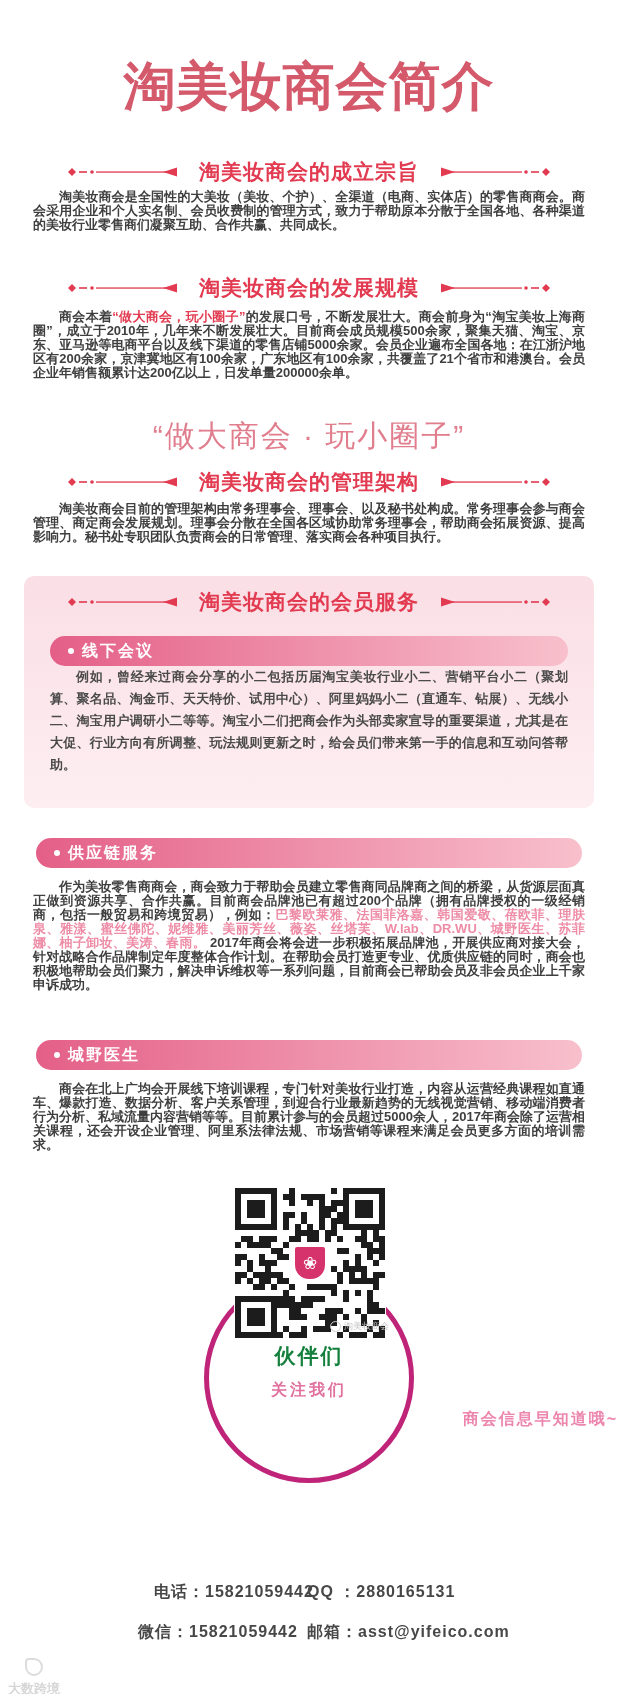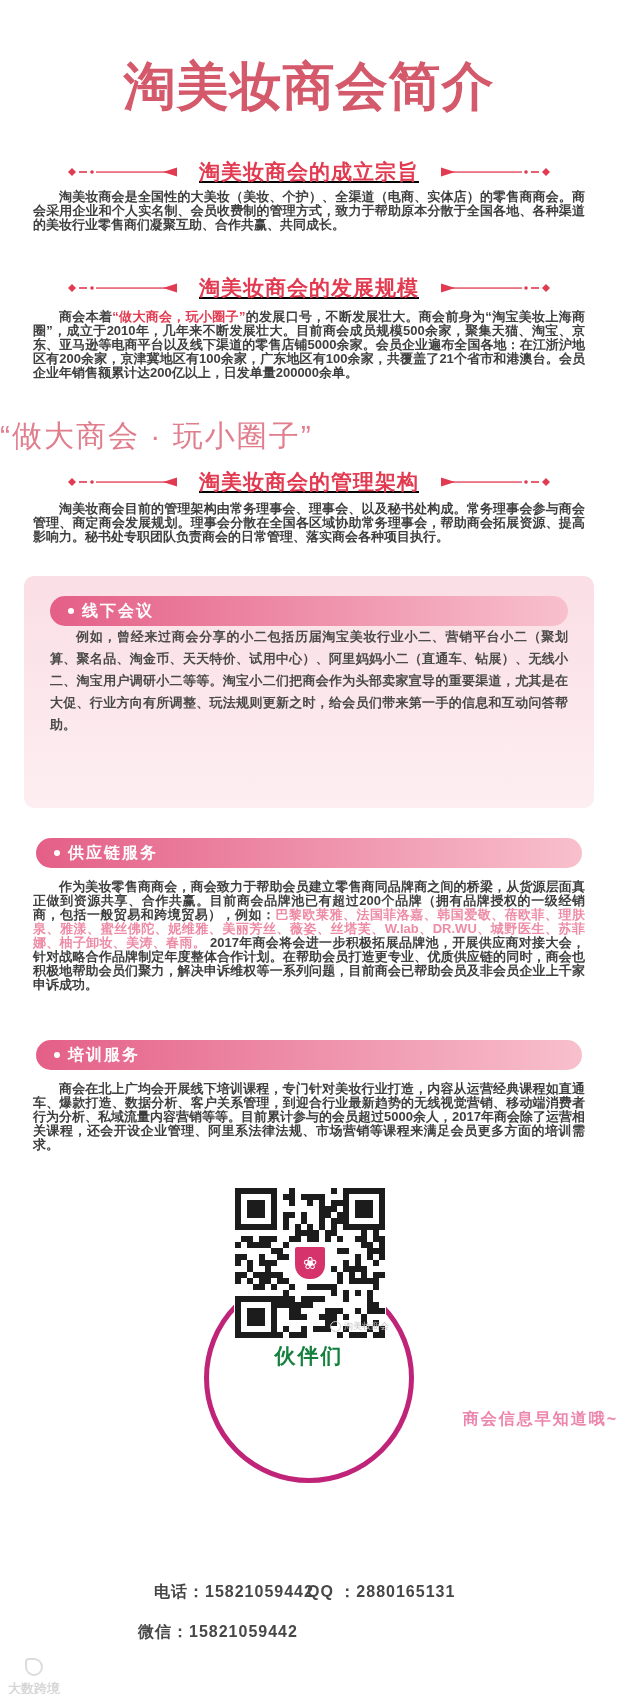--- a/index.html
+++ b/index.html
@@ -4,33 +4,33 @@
 <style>
   html,body{margin:0;padding:0;background:#ffffff;}
   #page{position:relative;width:618px;height:1694px;margin:0 auto;background:#ffffff;overflow:hidden;
         font-family:"Liberation Sans","DejaVu Sans",sans-serif;}
   .abs{position:absolute;left:0;right:0;}
 
   
   .main-title{top:52px;text-align:center;font-size:52px;font-weight:700;color:#d4596b;letter-spacing:1px;}
 
   
-  .sec-header{display:flex;align-items:center;justify-content:center;gap:14px;text-decoration:underline;}
+  .sec-header{display:flex;align-items:center;justify-content:center;gap:14px;}
   .sec-header .txt{font-size:21px;font-weight:700;color:#e23a50;letter-spacing:1px;white-space:nowrap;}
   .divider{width:118px;height:14px;flex:0 0 auto;}
 
   
   .para{left:33px;right:33px;font-size:13px;line-height:14px;color:#3f3f3f;font-weight:600;
         text-align:justify;}
   .indent{text-indent:2em;}
   .red-inline{color:#e23a50;font-weight:700;}
   .pink-lead{color:#e9607a;font-weight:700;}
   .brand-pink{color:#ee8ca6;}
 
-  .quote{top:416px;text-align:left;font-size:30px;font-weight:500;color:#e17e8e;letter-spacing:2px;}
+  .quote{top:416px;text-align:center;font-size:30px;font-weight:500;color:#e17e8e;letter-spacing:2px;}
 
   
   .pink-block{position:absolute;left:24px;right:24px;top:576px;height:232px;border-radius:10px;
               background:linear-gradient(#fadfe5,#fdeef1);overflow:hidden;}
   .pink-block .sec-header{margin-top:12px;}
   .pb-para{margin:8px 26px 0 26px;font-size:13px;line-height:22px;color:#4a4a4a;font-weight:600;text-align:justify;}
 
   
   .pill{height:30px;border-radius:16px;background:linear-gradient(90deg,#e45f87,#f8c0cc);
         display:flex;align-items:center;padding-left:18px;box-sizing:border-box;}
@@ -126,36 +126,53 @@
   <polygon points="22,7 8,2.5 8,11.5" fill="#e23a50"></polygon>
   <rect x="19" y="6.4" width="70" height="1.3" fill="#e23a50"></rect>
   <circle cx="93" cy="7" r="1.8" fill="#e23a50"></circle>
   <rect x="98" y="6.2" width="8" height="1.6" fill="#e23a50"></rect>
   <polygon points="113,3 117,7 113,11 109,7" fill="#e23a50"></polygon>
 </svg></span>
   </div>
   <div class="abs para indent" style="top:502px">淘美妆商会目前的管理架构由常务理事会、理事会、以及秘书处构成。常务理事会参与商会管理、商定商会发展规划。理事会分散在全国各区域协助常务理事会，帮助商会拓展资源、提高影响力。秘书处专职团队负责商会的日常管理、落实商会各种项目执行。</div>
 
   <div class="pink-block">
+    <div class="sec-header">
+      <span class="divider"><svg width="118" height="14" viewBox="0 0 118 14" xmlns="http://www.w3.org/2000/svg">
+  <polygon points="5,3 9,7 5,11 1,7" fill="#e23a50"></polygon>
+  <rect x="12" y="6.2" width="8" height="1.6" fill="#e23a50"></rect>
+  <circle cx="25" cy="7" r="1.8" fill="#e23a50"></circle>
+  <rect x="29" y="6.4" width="70" height="1.3" fill="#e23a50"></rect>
+  <polygon points="96,7 110,2.5 110,11.5" fill="#e23a50"></polygon>
+</svg></span>
+      <span class="txt">淘美妆商会的会员服务</span>
+      <span class="divider r"><svg width="118" height="14" viewBox="0 0 118 14" xmlns="http://www.w3.org/2000/svg">
+  <polygon points="22,7 8,2.5 8,11.5" fill="#e23a50"></polygon>
+  <rect x="19" y="6.4" width="70" height="1.3" fill="#e23a50"></rect>
+  <circle cx="93" cy="7" r="1.8" fill="#e23a50"></circle>
+  <rect x="98" y="6.2" width="8" height="1.6" fill="#e23a50"></rect>
+  <polygon points="113,3 117,7 113,11 109,7" fill="#e23a50"></polygon>
+</svg></span>
+    </div>
     <div class="pill pill-inblock">
       <span class="dot"></span>
       <span class="plabel">线下会议</span>
     </div>
     <div class="pb-para indent" style="margin-top:0">例如，曾经来过商会分享的小二包括历届淘宝美妆行业小二、营销平台小二（聚划算、聚名品、淘金币、天天特价、试用中心）、阿里妈妈小二（直通车、钻展）、无线小二、淘宝用户调研小二等等。淘宝小二们把商会作为头部卖家宣导的重要渠道，尤其是在大促、行业方向有所调整、玩法规则更新之时，给会员们带来第一手的信息和互动问答帮助。</div>
   </div>
 
   <div class="pill pill-supply">
     <span class="dot"></span>
     <span class="plabel">供应链服务</span>
   </div>
   <div class="abs para indent" style="top:880px"><span>作为美妆零售商商会，商会致力于帮助会员建立零售商同品牌商之间的桥梁，从货源层面真正做到资源共享、合作共赢。目前商会品牌池已有超过200个品牌（拥有品牌授权的一级经销商，包括一般贸易和跨境贸易），例如：</span><span class="brand-pink">巴黎欧莱雅、法国菲洛嘉、韩国爱敬、蓓欧菲、理肤泉、雅漾、蜜丝佛陀、妮维雅、美丽芳丝、薇姿、丝塔芙、W.lab、DR.WU、城野医生、苏菲娜、柚子卸妆、美涛、春雨。</span><span> 2017年商会将会进一步积极拓展品牌池，开展供应商对接大会，针对战略合作品牌制定年度整体合作计划。在帮助会员打造更专业、优质供应链的同时，商会也积极地帮助会员们聚力，解决申诉维权等一系列问题，目前商会已帮助会员及非会员企业上千家申诉成功。</span></div>
 
   <div class="pill pill-training">
     <span class="dot"></span>
-    <span class="plabel">培训服务</span>
+    <span class="plabel">城野医生</span>
   </div>
   <div class="abs para indent" style="top:1082px">商会在北上广均会开展线下培训课程，专门针对美妆行业打造，内容从运营经典课程如直通车、爆款打造、数据分析、客户关系管理，到迎合行业最新趋势的无线视觉营销、移动端消费者行为分析、私域流量内容营销等等。目前累计参与的会员超过5000余人，2017年商会除了运营相关课程，还会开设企业管理、阿里系法律法规、市场营销等课程来满足会员更多方面的培训需求。</div>
 
   <div class="follow-circle"></div>
   <div class="qr" id="qr">
       <svg width="152" height="152" viewBox="0 0 152 152" xmlns="http://www.w3.org/2000/svg">
         <rect x="1" y="1" width="6" height="6" fill="#1c1c1c"></rect>
         <rect x="7" y="1" width="6" height="6" fill="#1c1c1c"></rect>
         <rect x="13" y="1" width="6" height="6" fill="#1c1c1c"></rect>
         <rect x="19" y="1" width="6" height="6" fill="#1c1c1c"></rect>
@@ -444,24 +461,26 @@
         <rect x="139" y="145" width="6" height="6" fill="#1c1c1c"></rect>
         <rect x="145" y="145" width="6" height="6" fill="#1c1c1c"></rect>
       </svg>
     <div class="qr-logo">❀</div>
   </div>
   <div class="qr-watermark">
     <span class="wicon"></span>
     <span>淘美妆商会</span>
   </div>
   <div class="abs circle-line1">伙伴们</div>
+  <div class="abs circle-line2">关注我们</div>
   <div class="abs circle-line3">商会信息早知道哦~</div>
 
   <div class="contact-row cr1l"><span>电话：</span><span>15821059442</span></div>
   <div class="contact-row cr1r"><span>QQ ：</span><span>2880165131</span></div>
   <div class="contact-row cr2l"><span>微信：</span><span>15821059442</span></div>
+  <div class="contact-row cr2r"><span>邮箱：</span><span>asst@yifeico.com</span></div>
 
   <div class="footer-watermark">
     <span class="ficon"></span>
     <span>大数跨境</span>
   </div>
 
 </div>
 
 </body></html>

